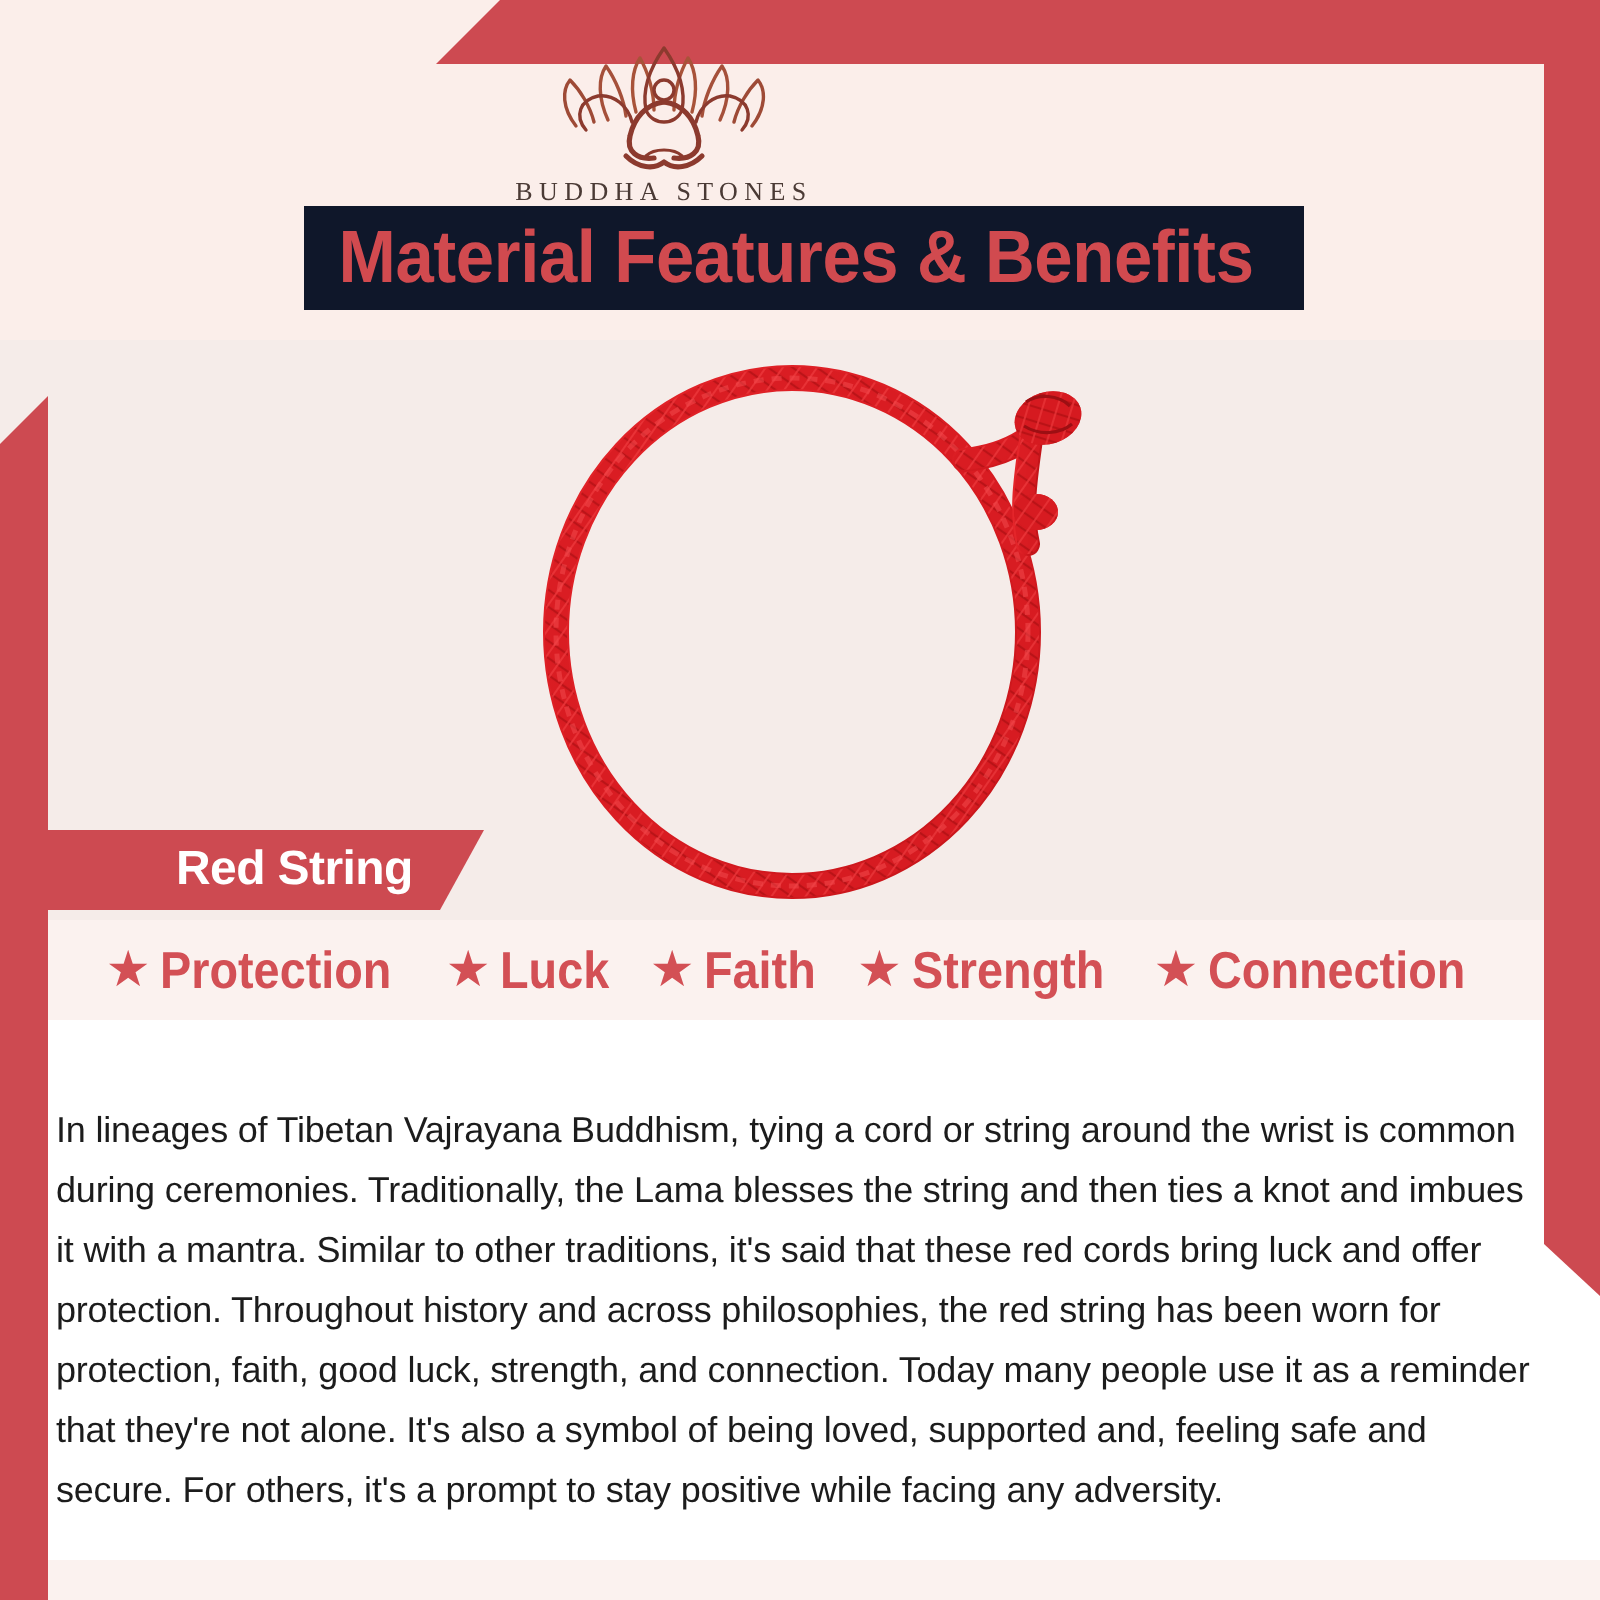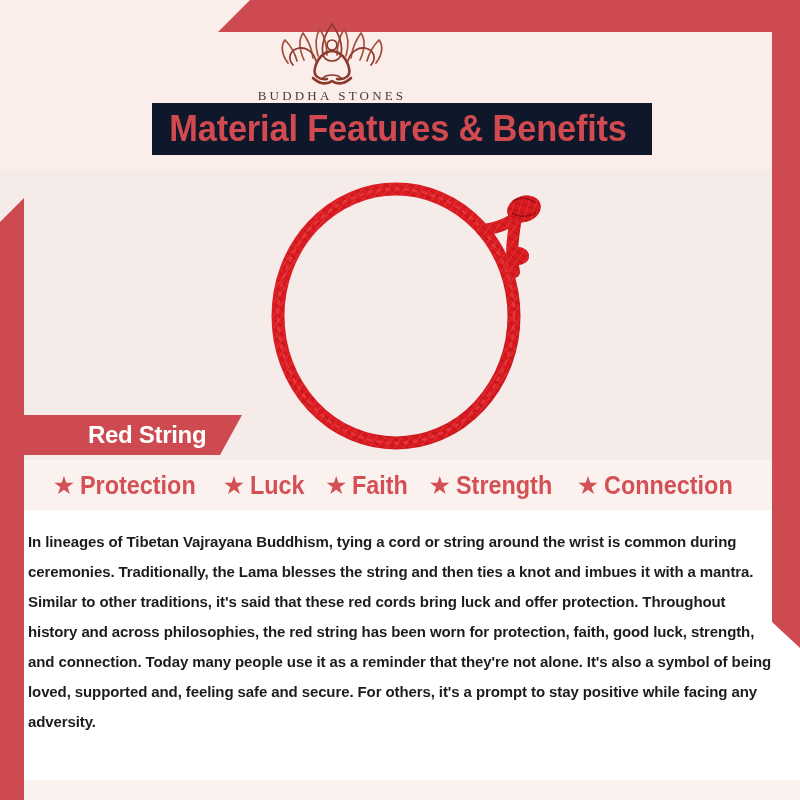--- a/index.html
+++ b/index.html
@@ -169,24 +169,24 @@
     font-weight: bold;
     font-size: 26px;
     color: #d35055;
     transform: scaleX(0.9);
     transform-origin: left center;
   }
 
   
   .body-copy {
     position: absolute;
-    left: 28px; top: 512px;
+    left: 28px; top: 532px;
     width: 746px;
-    font-size: 15px;
-    font-weight: bold;
+    font-size: 18px;
+    font-weight: normal;
     line-height: 30px;
     color: #1c1c1c;
     letter-spacing: -0.1px;
   }
 </style>
 </head>
 <body>
 
 <div id="poster">
 

